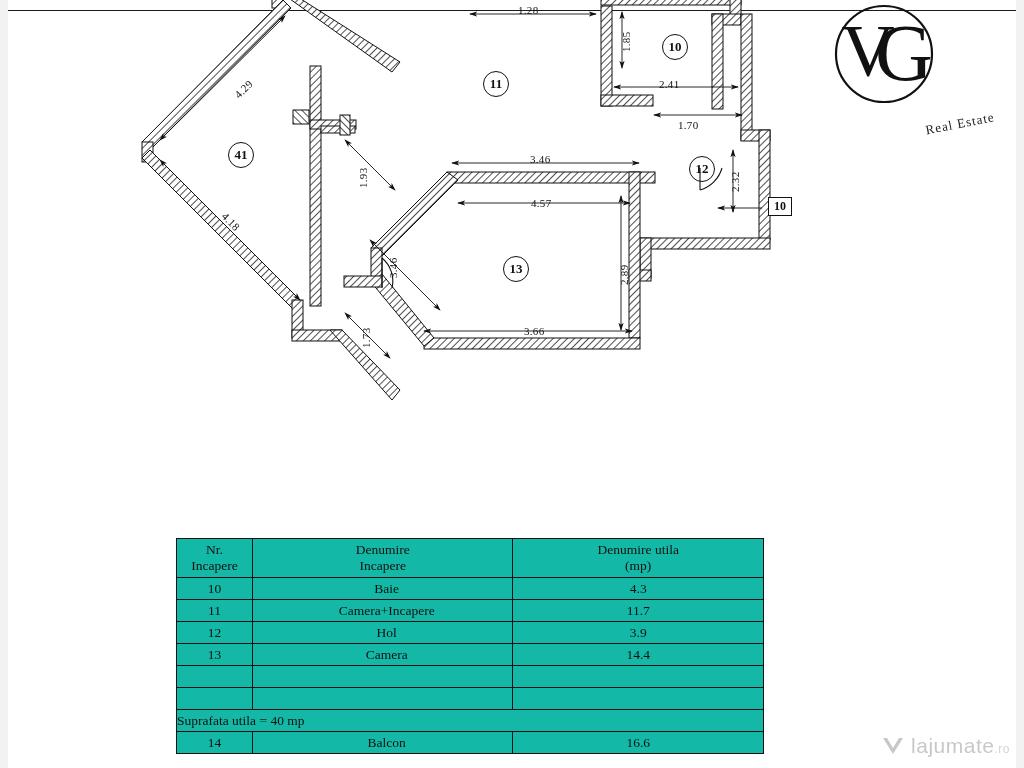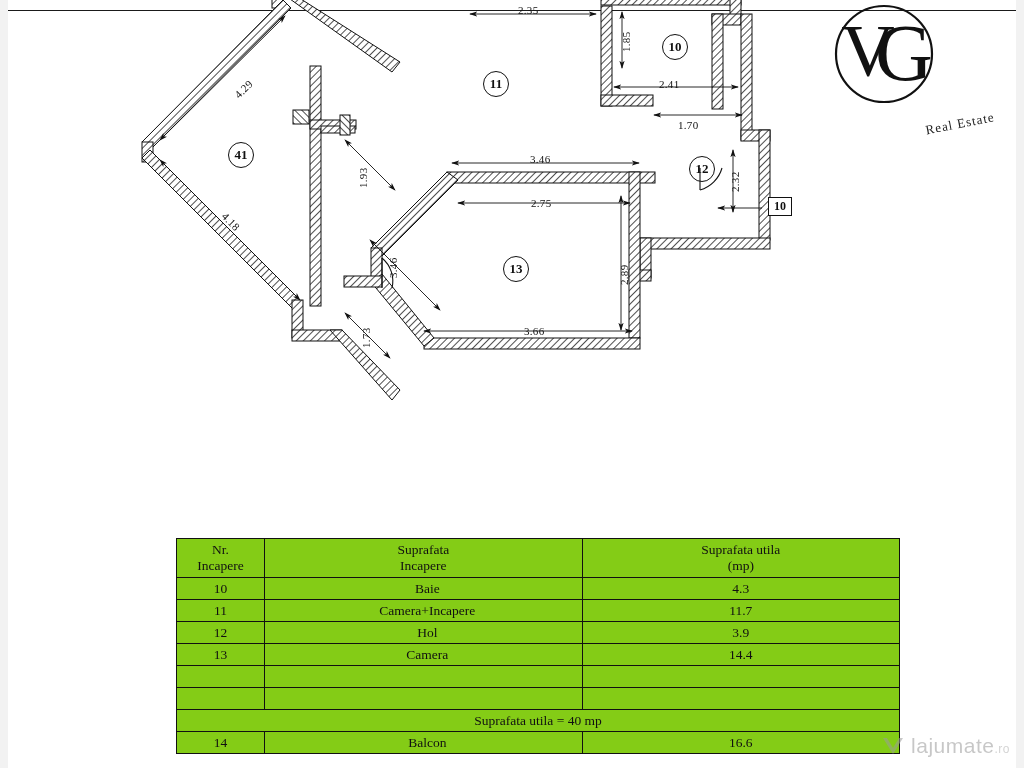--- a/index.html
+++ b/index.html
@@ -109,45 +109,44 @@
     letter-spacing: 1px;
     transform: rotate(-11deg);
     transform-origin: right bottom;
   }
 
   
   #room-table {
     position: absolute;
     left: 176px;
     top: 538px;
-    width: 724px;
+    width: 588px;
     border-collapse: collapse;
     font-family: "Liberation Serif", serif;
     font-size: 13.5px;
     color: #111;
-    background: #84cc16;
+    background: #14b8a6;
   }
   #room-table td, #room-table th {
     border: 1px solid #111;
     padding: 0;
     height: 21px;
     font-weight: normal;
   }
   #room-table th {
     text-align: center;
     font-weight: normal;
     line-height: 1.15;
     padding: 3px 0 4px;
   }
   .col-nr { width: 82px; text-align: center; }
   .col-name { width: 290px; text-align: center; padding-left: 8px !important; }
   .col-area { width: 298px; text-align: center; }
   .empty-row td { height: 21px; }
   .total-row td {
-    text-align: center;
     height: 24px;
   }
 
   
   #watermark {
     position: absolute;
     right: 14px;
     bottom: 10px;
     display: flex;
     align-items: center;
@@ -293,29 +292,29 @@
       <line x1="345" y1="140" x2="395" y2="190" marker-start="url(#arrR)" marker-end="url(#arrL)"></line>
 
       <line x1="370" y1="240" x2="440" y2="310" marker-start="url(#arrR)" marker-end="url(#arrL)"></line>
 
       <line x1="345" y1="313" x2="390" y2="358" marker-start="url(#arrR)" marker-end="url(#arrL)"></line>
 
       <line x1="718" y1="208" x2="762" y2="208" marker-start="url(#arrR)"></line>
     </g>
   </svg>
 
-  <div class="dim" style="left:518px; top:4px;">2.35</div>
+  <div class="dim" style="left:518px; top:4px;">1.28</div>
   <div class="dim rot-90" style="left:620px; top:52px;">1.85</div>
   <div class="dim" style="left:659px; top:78px;">2.41</div>
   <div class="dim" style="left:678px; top:119px;">1.70</div>
   <div class="dim rot-neg45" style="left:232px; top:92px;">4.29</div>
   <div class="dim rot-90" style="left:357px; top:188px;">1.93</div>
   <div class="dim" style="left:530px; top:153px;">3.46</div>
   <div class="dim rot-90" style="left:729px; top:192px;">2.32</div>
-  <div class="dim" style="left:531px; top:197px;">2.75</div>
+  <div class="dim" style="left:531px; top:197px;">4.57</div>
   <div class="dim rot-pos45" style="left:228px; top:210px;">4.18</div>
   <div class="dim rot-90" style="left:618px; top:285px;">2.89</div>
   <div class="dim rot-90" style="left:387px; top:278px;">3.46</div>
   <div class="dim rot-90" style="left:360px; top:348px;">1.73</div>
   <div class="dim" style="left:524px; top:325px;">3.66</div>
 
   <div class="room-num" style="left:228px; top:142px;">41</div>
   <div class="room-num" style="left:483px; top:71px;">11</div>
   <div class="room-num" style="left:662px; top:34px;">10</div>
   <div class="room-num" style="left:689px; top:156px;">12</div>
@@ -332,25 +331,25 @@
   </div>
 
   <table id="room-table">
     <thead>
       <tr>
         <th class="col-nr">
           <div>Nr.</div>
           <div>Incapere</div>
         </th>
         <th class="col-name" style="text-align:center; padding-left:0 !important;">
-          <div>Suprafata</div>
+          <div>Denumire</div>
           <div>Incapere</div>
         </th>
         <th class="col-area">
-          <div>Suprafata utila</div>
+          <div>Denumire utila</div>
           <div>(mp)</div>
         </th>
       </tr>
     </thead>
     <tbody>
       <tr>
         <td class="col-nr">10</td>
         <td class="col-name">Baie</td>
         <td class="col-area">4.3</td>
       </tr>

